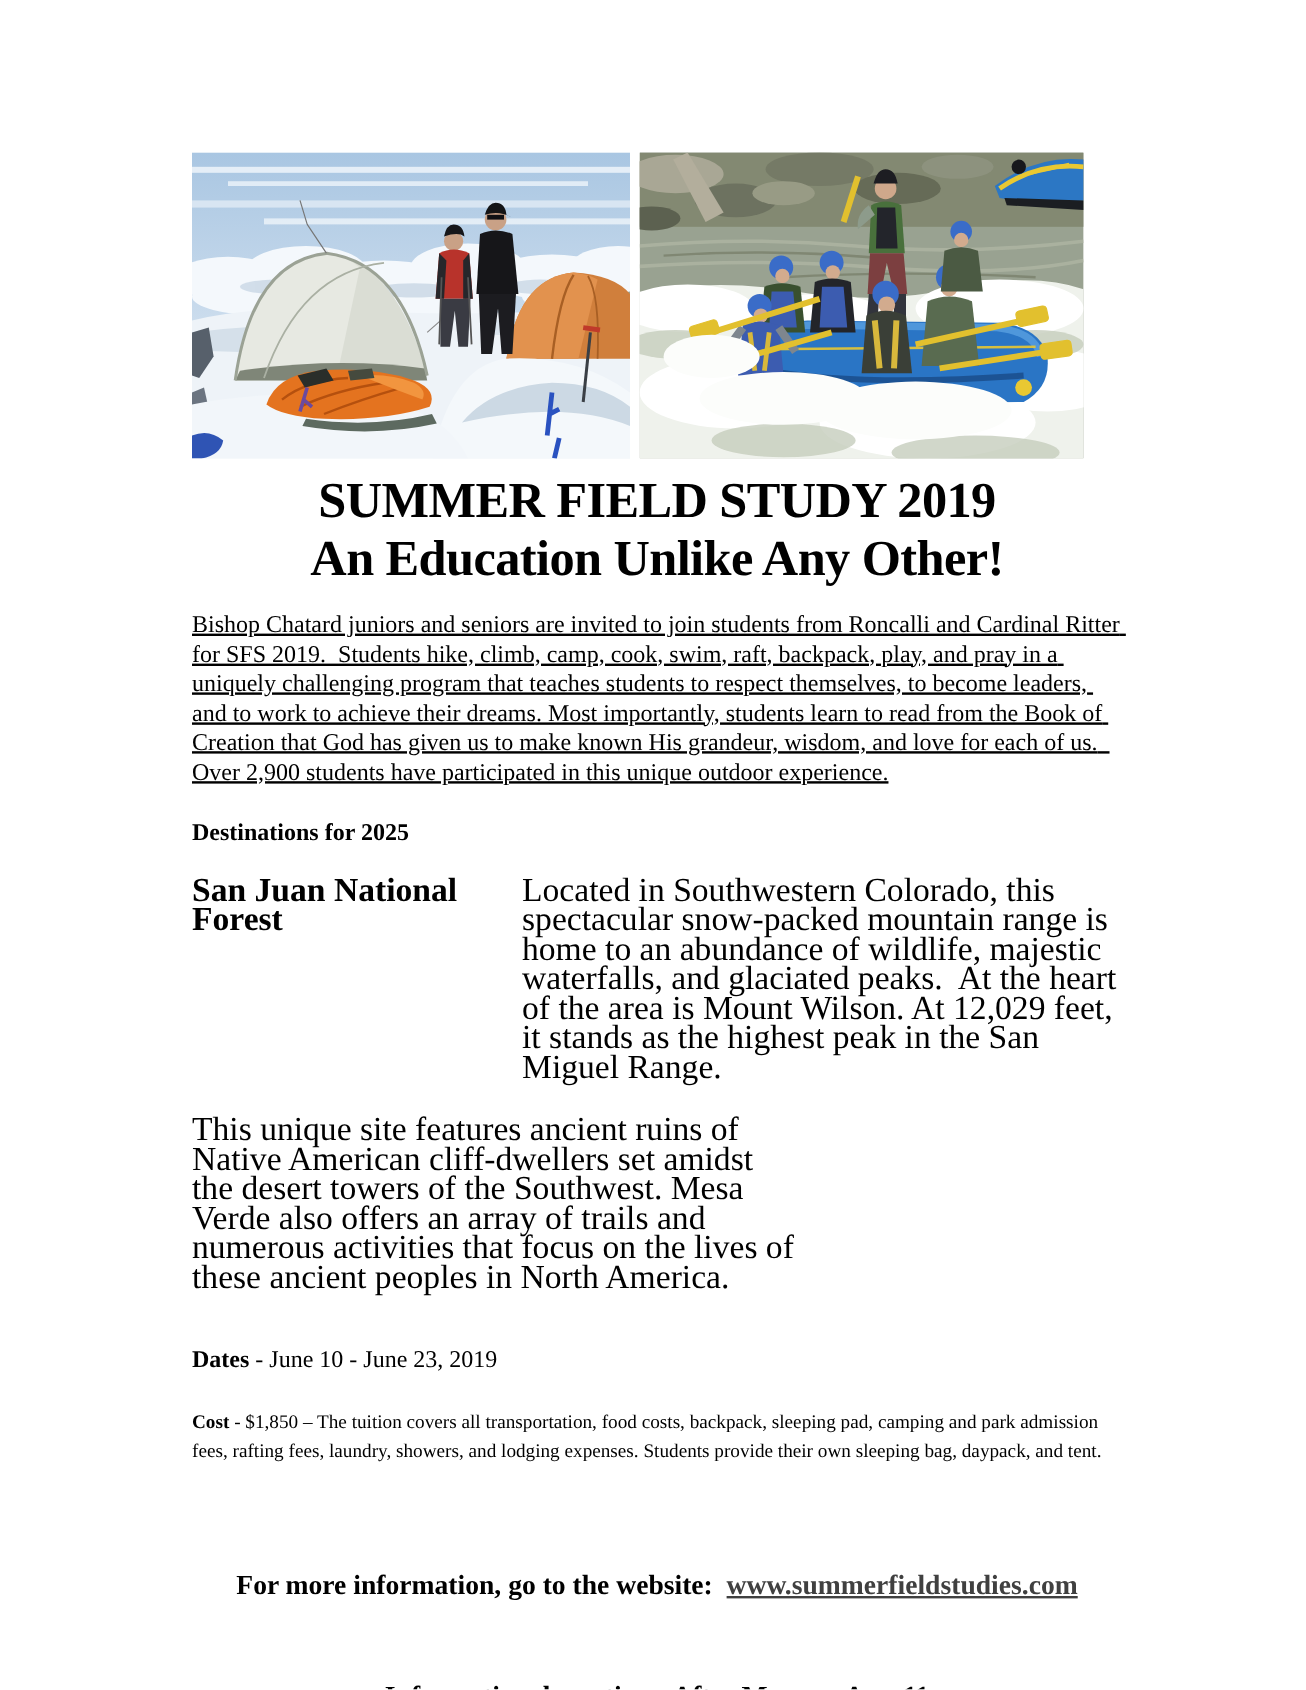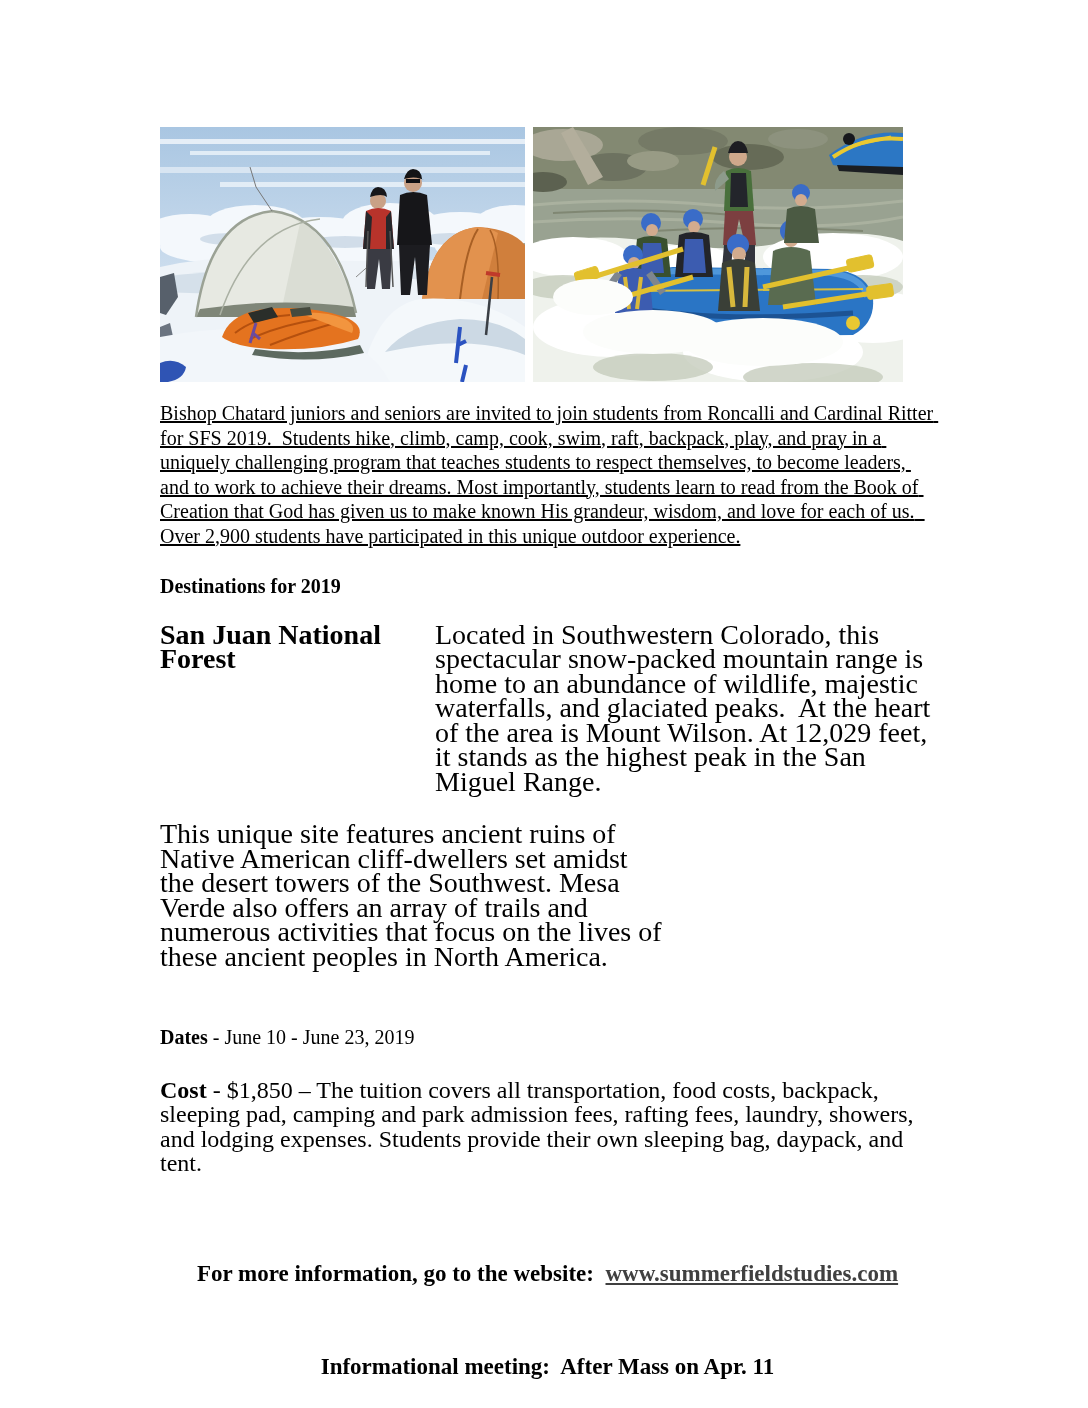--- a/index.html
+++ b/index.html
@@ -14,22 +14,22 @@
   .photos { display:flex; gap:8px; padding-top:127px; }
   .photos svg { display:block; }
   .title-block { text-align:center; font-weight:bold; margin-top:12px; }
   .title-line { font-size:42px; line-height:48px; letter-spacing:-0.5px; }
   .intro { font-size:20px; line-height:24.5px; margin-top:19px; white-space:pre-wrap;text-decoration:underline; }
   .sec-heading { font-size:20px; line-height:24.5px; font-weight:bold; margin-top:26px; }
   .dest-row { display:flex; margin-top:24px; font-size:28px; line-height:24.5px; }
   .dest-row.second { margin-top:28px; }
   .dest-name { width:275px; flex:none; font-weight:bold; }
   .dest-desc { width:505px; white-space:pre-wrap; }
-  .dates-line { margin-top:56px; font-size:20px; line-height:24.5px; white-space:pre-wrap; }
-  .cost-para { margin-top:28px; font-size:24px; line-height:24.5px; white-space:pre-wrap; }
+  .dates-line { margin-top:44px; font-size:20px; line-height:24.5px; white-space:pre-wrap; }
+  .cost-para { margin-top:28px; font-size:16px; line-height:24.5px; white-space:pre-wrap; }
   .label-bold { font-weight:bold; }
   .footer { margin-top:20px; text-align:center; font-weight:bold; font-size:23px; line-height:31px; white-space:pre-wrap; }
   .footer a { color:#404040; text-decoration:underline; cursor:pointer; }
 </style>
 </head>
 <body>
 
 <div class="page">
   <div class="content">
 
@@ -232,24 +232,28 @@
           <path d="M170 58 L 182 20" stroke-width="5" fill="none"></path>
         </g>
         <g fill="#fcfdfb">
           <ellipse cx="120" cy="205" rx="70" ry="22"></ellipse>
             <ellipse cx="230" cy="215" rx="80" ry="24"></ellipse>
           <ellipse cx="60" cy="170" rx="40" ry="18"></ellipse>
         </g>
       </svg>
     </div>
 
+    <div class="title-block">
+      <div class="title-line">SUMMER FIELD STUDY 2019</div>
+      <div class="title-line">An Education Unlike Any Other!</div>
+    </div>
 
     <p class="intro">Bishop Chatard juniors and seniors are invited to join students from Roncalli and Cardinal Ritter for SFS 2019.  Students hike, climb, camp, cook, swim, raft, backpack, play, and pray in a uniquely challenging program that teaches students to respect themselves, to become leaders, and to work to achieve their dreams. Most importantly, students learn to read from the Book of Creation that God has given us to make known His grandeur, wisdom, and love for each of us.  Over 2,900 students have participated in this unique outdoor experience.</p>
 
-    <p class="sec-heading">Destinations for 2019</p>
+    <p class="sec-heading">Destinations for 2025</p>
 
     <div class="dest-row">
       <div class="dest-name">San Juan National Forest</div>
       <div class="dest-desc">Located in Southwestern Colorado, this spectacular snow-packed mountain range is home to an abundance of wildlife, majestic waterfalls, and glaciated peaks.  At the heart of the area is Mount Wilson. At 12,029 feet, it stands as the highest peak in the San Miguel Range.</div>
     </div>
 
     <div class="dest-row second">
       <div class="dest-desc">This unique site features ancient ruins of Native American cliff-dwellers set amidst the desert towers of the Southwest. Mesa Verde also offers an array of trails and numerous activities that focus on the lives of these ancient peoples in North America.</div>
     </div>
 

